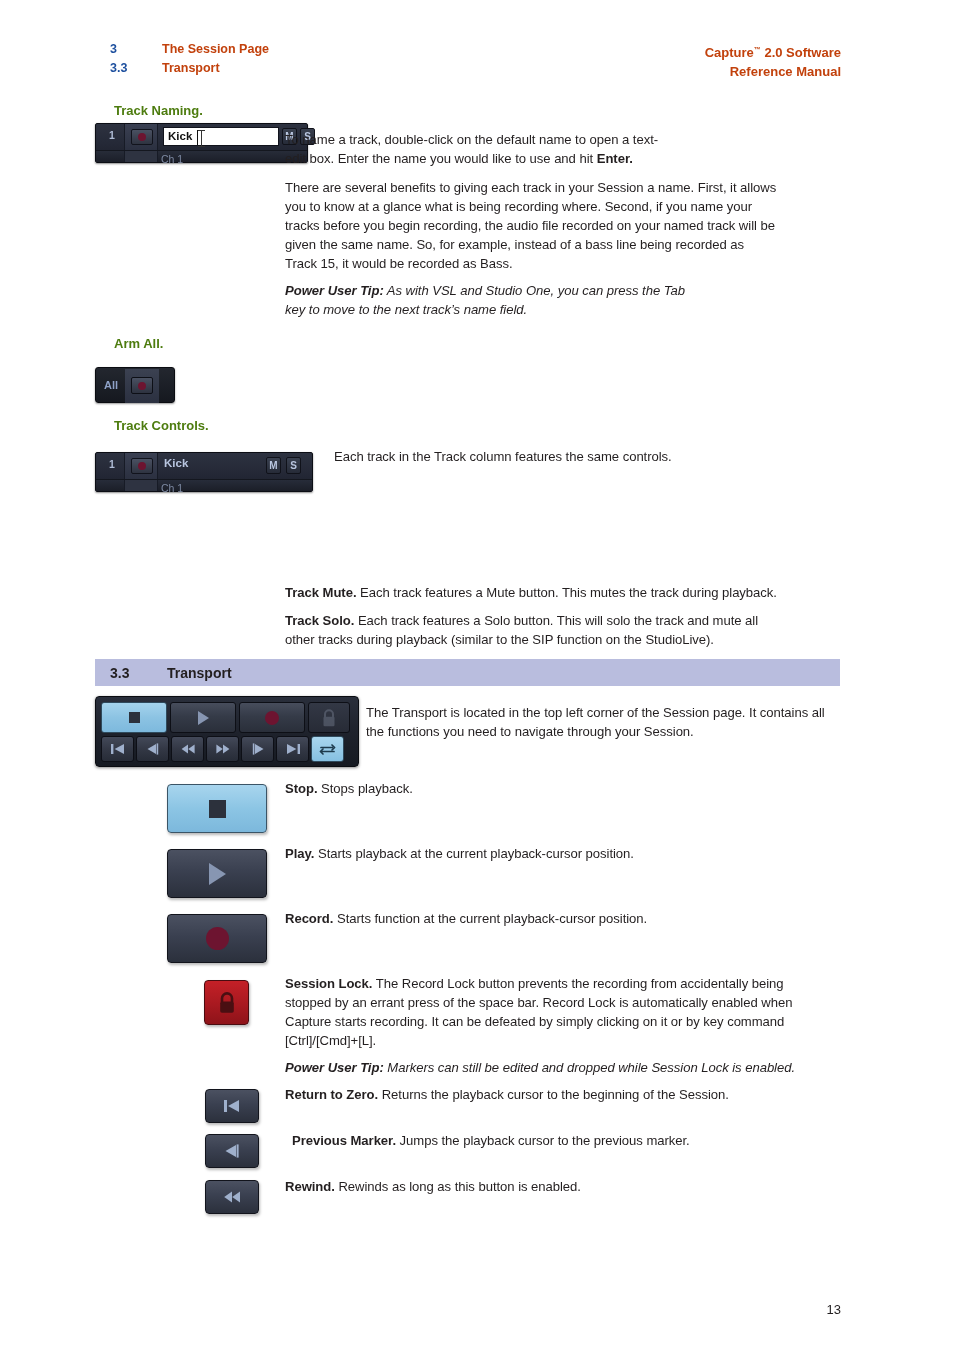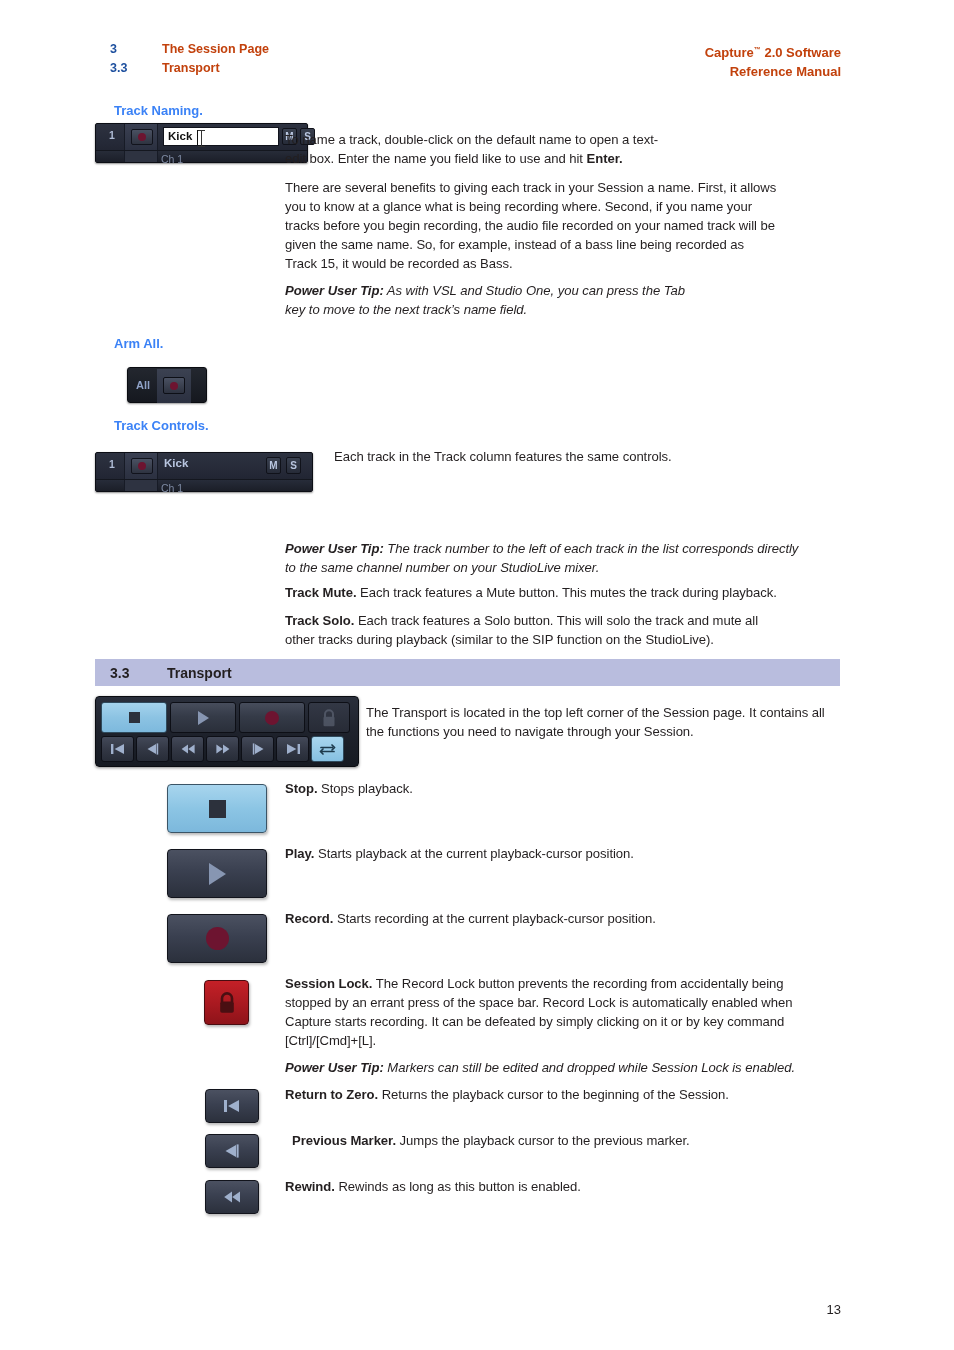--- a/index.html
+++ b/index.html
@@ -18,21 +18,21 @@
   .rh-right { position: absolute; right: 113px; top: 0; text-align: right; }
   .rh-row { display: flex; line-height: 19px; }
   .rh-num { width: 52px; color: #1d4f9e; font-weight: bold; font-size: 12.5px; }
   .rh-txt { color: #c2410c; font-weight: bold; font-size: 12.5px; }
   .rh-right .rh-txt { font-size: 13px; display: block; line-height: 19px; }
   .tm { font-size: 7px; vertical-align: super; }
 
   
   .lbl {
     position: absolute; left: 114px;
-    font-weight: bold; font-size: 13px; color: #3b82f6;
+    font-weight: bold; font-size: 13px; color: #4d7c0f;
   }
   .body {
     position: absolute;
     font-size: 13.1px; line-height: 19.1px; color: #231f20;
     letter-spacing: -0.05px;
   }
   .body b { font-weight: bold; }
   .tip { font-style: italic; }
   .tip b { font-style: italic; font-weight: bold; }
 
@@ -118,21 +118,20 @@
     background: #2e3341; border-left: 1px solid #171b26; border-right: 1px solid #171b26;
   }
 
   
   .armall {
     position: absolute; left: 95px; top: 367px;
     width: 80px; height: 36px;
     background: linear-gradient(180deg,#23272f,#15181f);
     border: 1px solid #0a0c11; border-radius: 3px;
     box-shadow: 0 1px 2px rgba(0,0,0,.4);
-    margin-left: 32px;
   }
   .armall .aa-lab {
     position: absolute; left: 8px; top: 11px;
     color: #8fa2c8; font-size: 11px; font-weight: bold;
   }
   .armall .aa-cell {
     position: absolute; left: 29px; top: 1px; width: 34px; height: 34px;
     background: linear-gradient(180deg,#3b4151,#2b3040);
   }
   .armall .aa-btn {
@@ -267,21 +266,21 @@
             <i></i>
           </span>
       </div>
       <div class="ms" style="left:186px">M</div>
       <div class="ms" style="left:204px">S</div>
     </div>
   </div>
 
   <div class="body" style="left:285px; top:130px; width:478px">
     <span>To name a track, double-click on the default name to open a text-</span><br>
-    <span>edit box. Enter the name you field like to use and hit </span><b>Enter.</b>
+    <span>edit box. Enter the name you would like to use and hit </span><b>Enter.</b>
   </div>
 
   <div class="body" style="left:285px; top:178px; width:492px">There are several benefits to giving each track in your Session a name. First, it allows you to know at a glance what is being recording where. Second, if you name your tracks before you begin recording, the audio file recorded on your named track will be given the same name. So, for example, instead of a bass line being recorded as Track 15, it would be recorded as Bass.</div>
 
   <div class="body tip" style="left:285px; top:281px; width:400px">
     <b>Power User Tip:</b><span> As with VSL and Studio One, you can press the Tab key to move to the next track’s name field.</span>
   </div>
 
   <div class="lbl" style="top:336px">Arm All.</div>
 
@@ -311,23 +310,20 @@
       </div>
       <div class="ts-name" style="left:68px">Kick</div>
       <div class="ms" style="left:170px">M</div>
       <div class="ms" style="left:190px">S</div>
     </div>
   </div>
 
   <div class="body" style="left:334px; top:447px; width:500px">Each track in the Track column features the same controls.</div>
 
 
-  <div class="body tip" style="left:285px; top:539px; width:520px">
-    <b>Power User Tip:</b><span> The track number to the left of each track in the list corresponds directly to the same channel number on your StudioLive mixer.</span>
-  </div>
 
   <div class="body" style="left:285px; top:583px; width:560px">
     <b>Track Mute.</b><span> Each track features a Mute button. This mutes the track during playback.</span>
   </div>
 
   <div class="body" style="left:285px; top:611px; width:500px">
     <b>Track Solo.</b><span> Each track features a Solo button. This will solo the track and mute all other tracks during playback (similar to the SIP function on the StudioLive).</span>
   </div>
 
   <div class="secbar">
@@ -428,21 +424,21 @@
     <span class="g g-play-lg"></span>
   </div>
   <div class="body" style="left:285px; top:844px; width:520px">
     <b>Play.</b><span> Starts playback at the current playback-cursor position.</span>
   </div>
 
   <div class="dbtn wide dark" style="left:167px; top:914px">
     <span class="g g-rec-lg"></span>
   </div>
   <div class="body" style="left:285px; top:909px; width:520px">
-    <b>Record.</b><span> Starts recording at the current playback-cursor position.</span>
+    <b>Record.</b><span> Starts function at the current playback-cursor position.</span>
   </div>
 
   <div class="dbtn sq red" style="left:204px; top:980px">
     <span class="g g-lock-on">
       <svg viewBox="0 0 18 22" width="18" height="22">
           <path d="M4 10V6.4A5 5 0 0 1 14 6.4V10" fill="none" stroke="#4a0f12" stroke-width="2.6"></path>
           <rect x="2.2" y="9.4" width="13.6" height="11.4" rx="1.8" fill="#4a0f12"></rect>
         </svg>
     </span>
   </div>

